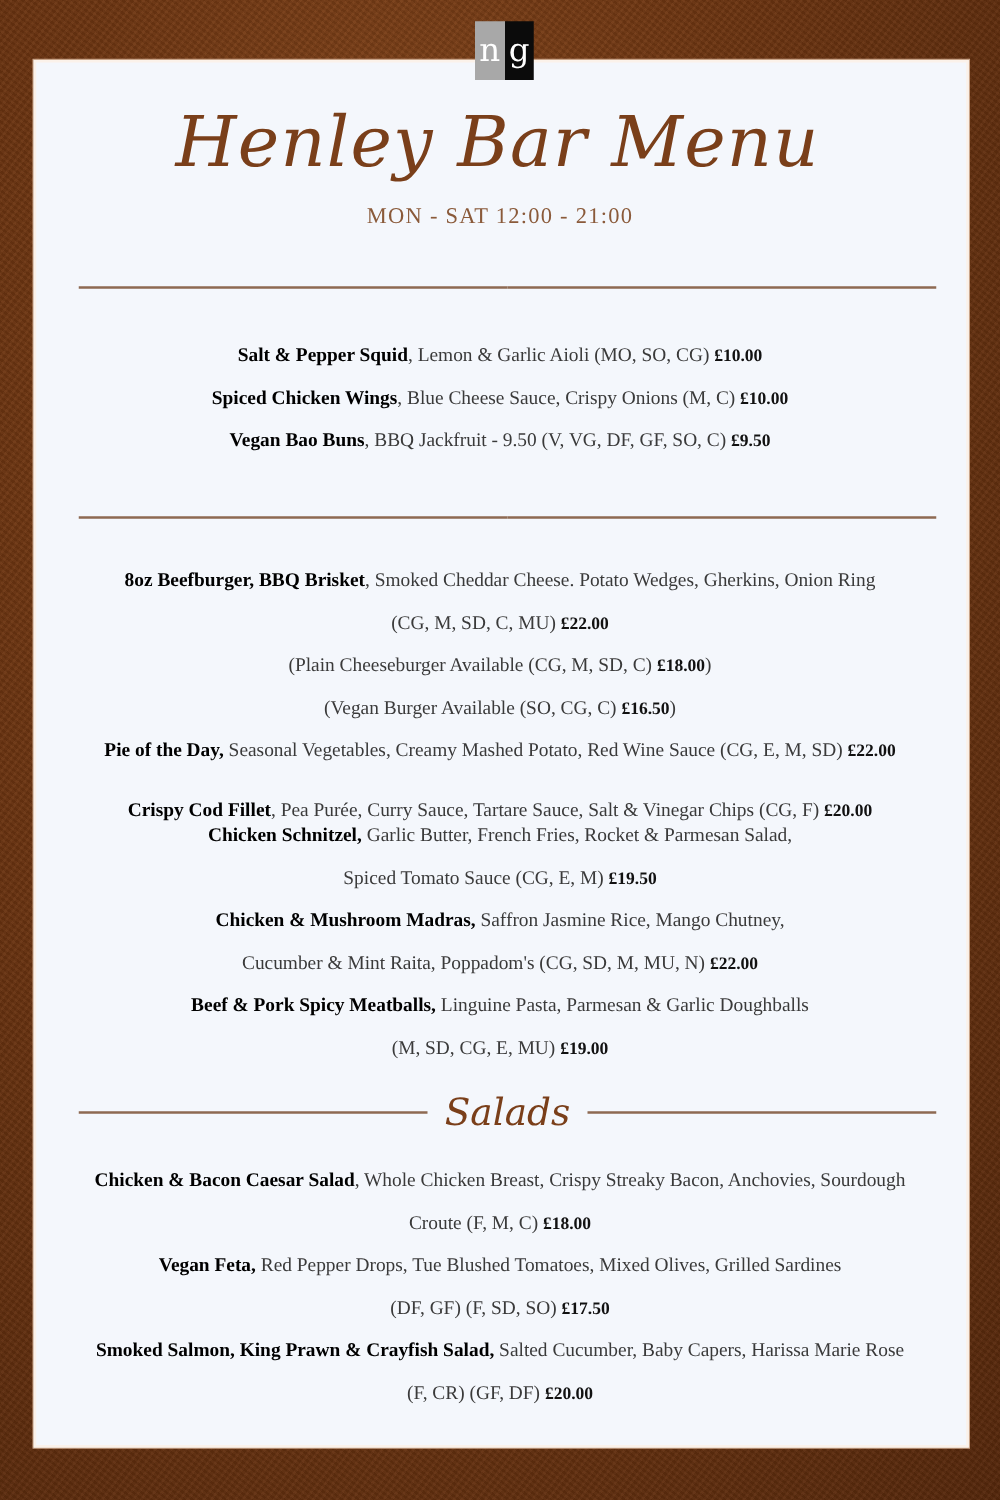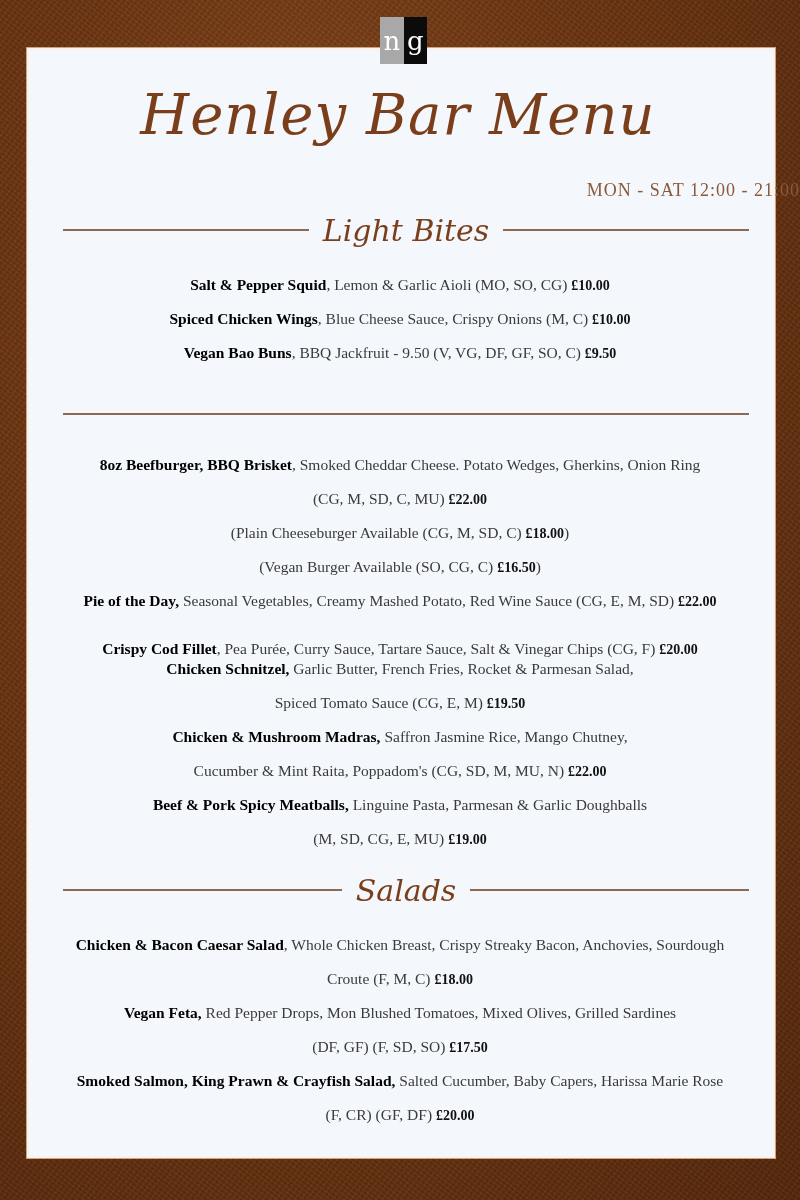--- a/index.html
+++ b/index.html
@@ -28,21 +28,21 @@
     color:#fff; font-family:"DejaVu Serif", serif; font-size:26px; line-height:1;
   }
   .logo .n { background:#a8a8a8; }
   .logo .g { background:#0b0b0b; }
   .title {
     position:absolute; left:0; width:796px; top:82px; text-align:center;
     font-family:"DejaVu Serif", serif; font-style:italic; font-size:56px;
     color:#7a3f1a; letter-spacing:1px;
   }
   .hours {
-    position:absolute; left:0; width:800px; top:180px; text-align:right;
+    position:absolute; left:0; width:800px; top:162px; text-align:center;
     font-size:18px; color:#8a5a3a; letter-spacing:1px;
   }
   .section-head {
     position:absolute; left:63px; width:686px; height:40px;
     display:flex; align-items:center;
   }
   .section-head .rule { flex:1; height:1.5px; background:#8d6a52; }
   .section-head .label {
     padding:0 14px; font-family:"DejaVu Serif", serif; font-style:italic;
     font-size:30px; color:#7a3f1a; white-space:nowrap;
@@ -64,21 +64,20 @@
   <span class="g">g</span>
 </div>
 
 <div class="card"></div>
 
 <div class="title">Henley Bar Menu</div>
 <div class="hours">MON - SAT 12:00 - 21:00</div>
 
 <div class="section-head" style="top:210px;">
   <div class="rule"></div>
-  <div class="label">Light Bites</div>
   <div class="rule"></div>
 </div>
 <div class="line" style="top:276px;"><b>Salt &amp; Pepper Squid</b><span>, Lemon &amp; Garlic Aioli (MO, SO, CG) </span><span class="price">£10.00</span></div>
 <div class="line" style="top:310px;"><b>Spiced Chicken Wings</b><span>, Blue Cheese Sauce, Crispy Onions (M, C) </span><span class="price">£10.00</span></div>
 <div class="line" style="top:344px;"><b>Vegan Bao Buns</b><span>, BBQ Jackfruit - 9.50 (V, VG, DF, GF, SO, C) </span><span class="price">£9.50</span></div>
 
 <div class="section-head" style="top:394px;">
   <div class="rule"></div>
   <div class="rule"></div>
 </div>
@@ -95,16 +94,16 @@
 <div class="line" style="top:796px;"><b>Beef &amp; Pork Spicy Meatballs,</b><span> Linguine Pasta, Parmesan &amp; Garlic Doughballs</span><span class="price"></span></div>
 <div class="line" style="top:830px;"><b></b><span>(M, SD, CG, E, MU) </span><span class="price">£19.00</span></div>
 
 <div class="section-head" style="top:870px;">
   <div class="rule"></div>
   <div class="label">Salads</div>
   <div class="rule"></div>
 </div>
 <div class="line" style="top:936px;"><b>Chicken &amp; Bacon Caesar Salad</b><span>, Whole Chicken Breast, Crispy Streaky Bacon, Anchovies, Sourdough</span><span class="price"></span></div>
 <div class="line" style="top:970px;"><b></b><span>Croute (F, M, C) </span><span class="price">£18.00</span></div>
-<div class="line" style="top:1004px;"><b>Vegan Feta,</b><span> Red Pepper Drops, Mon Blushed Tomatoes, Mixed Olives, Grilled Sardines</span><span class="price"></span></div>
+<div class="line" style="top:1004px;"><b>Vegan Feta,</b><span> Red Pepper Drops, Tue Blushed Tomatoes, Mixed Olives, Grilled Sardines</span><span class="price"></span></div>
 <div class="line" style="top:1038px;"><b></b><span>(DF, GF) (F, SD, SO) </span><span class="price">£17.50</span></div>
 <div class="line" style="top:1072px;"><b>Smoked Salmon, King Prawn &amp; Crayfish Salad,</b><span> Salted Cucumber, Baby Capers, Harissa Marie Rose</span><span class="price"></span></div>
 <div class="line" style="top:1106px;"><b></b><span>(F, CR) (GF, DF) </span><span class="price">£20.00</span></div>
 
 </body></html>

